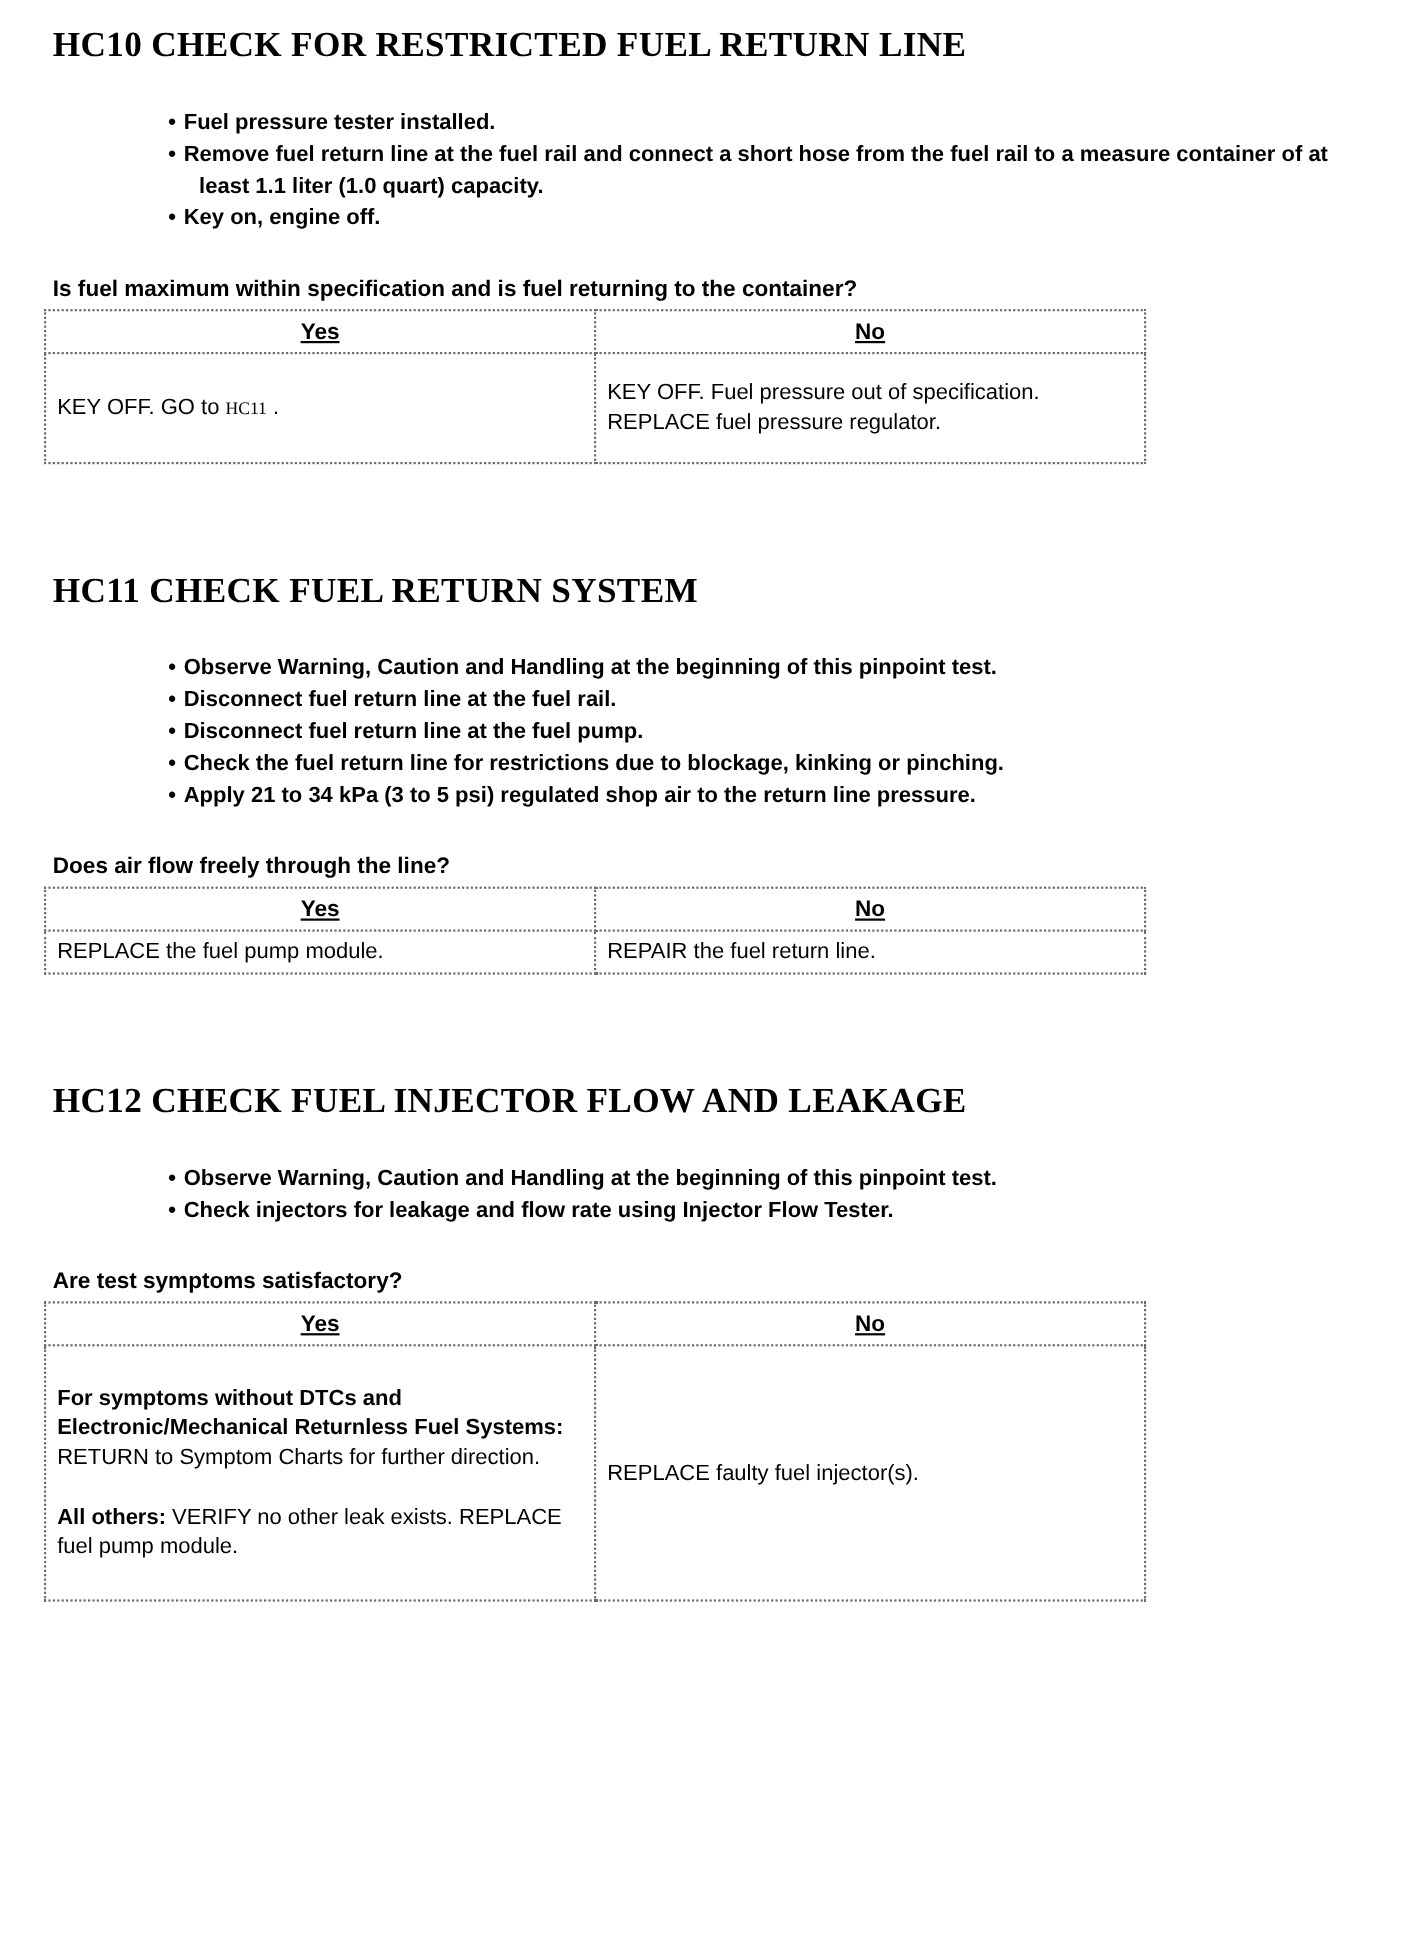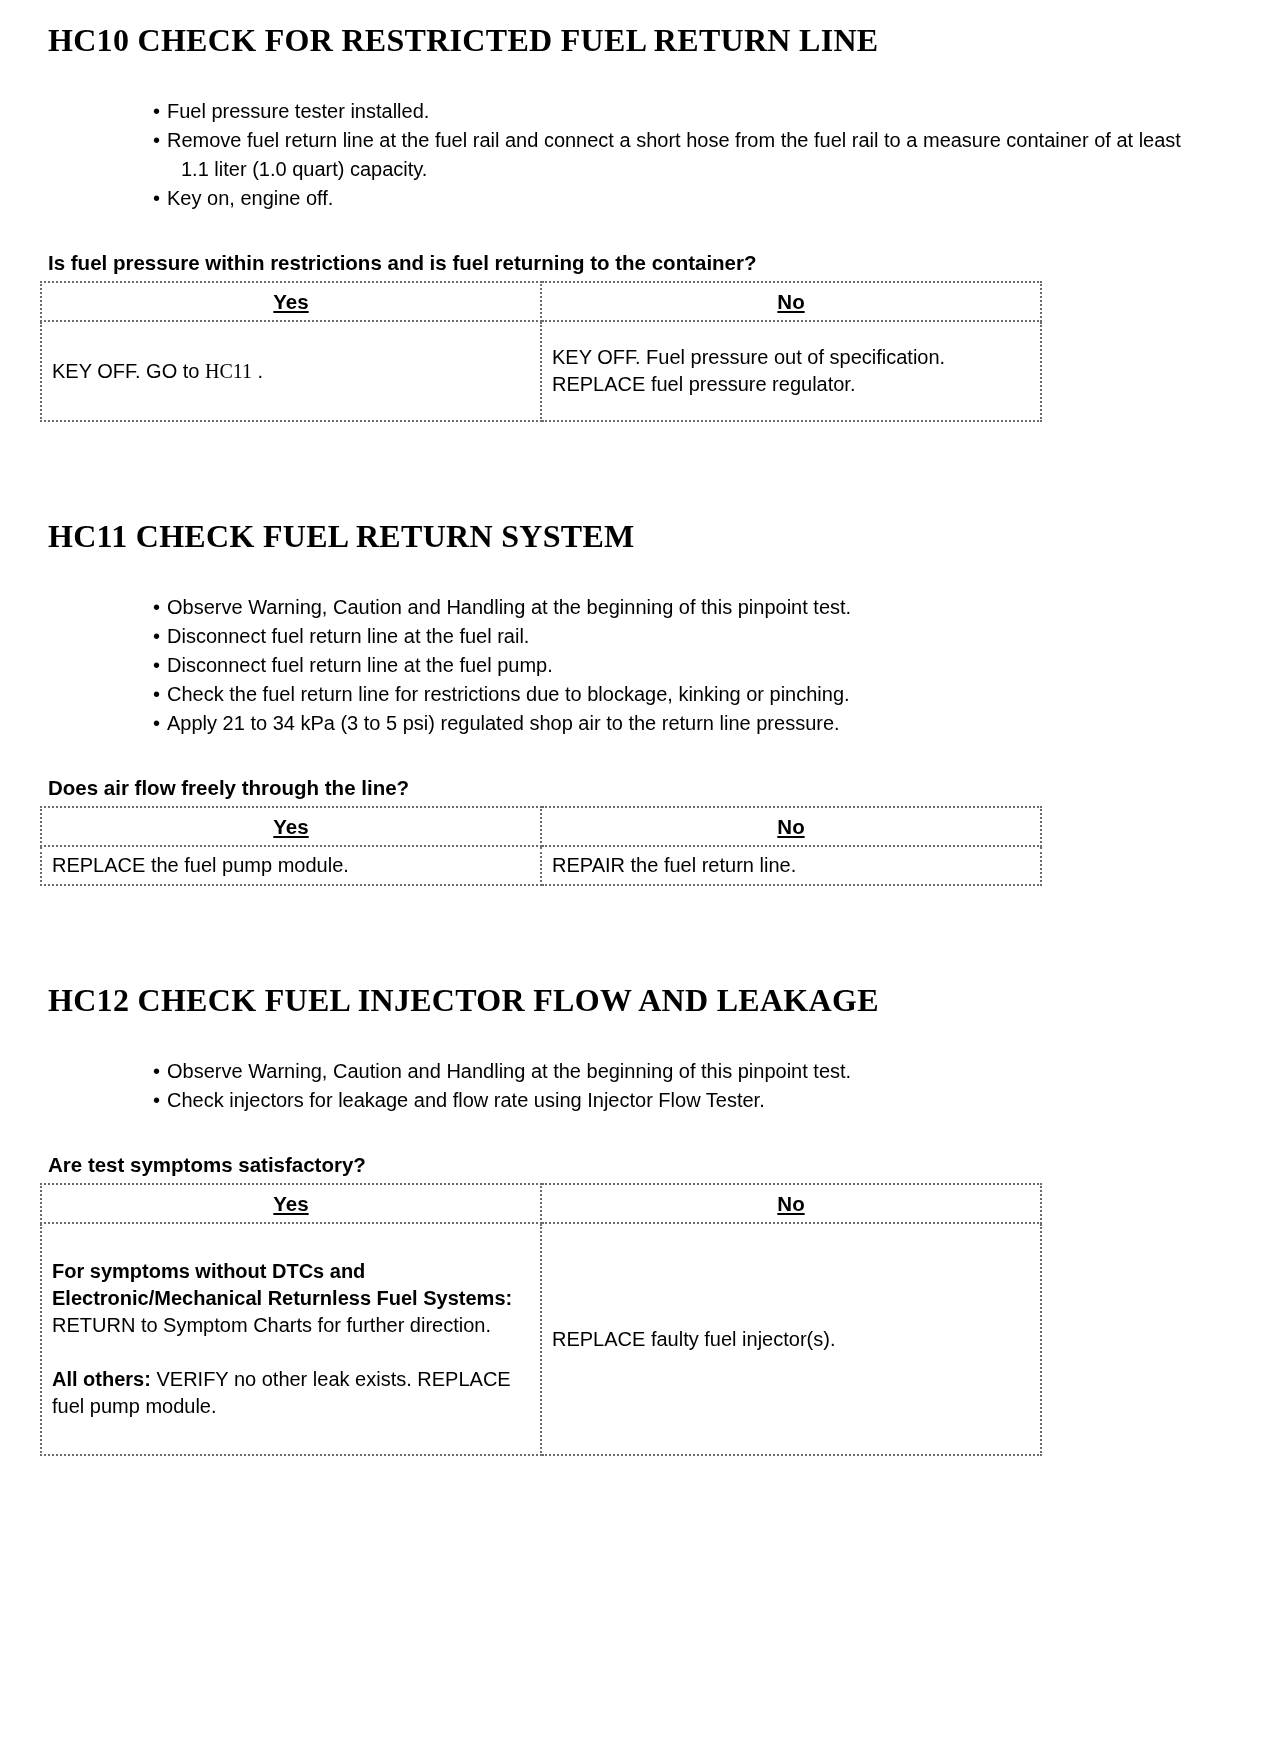--- a/index.html
+++ b/index.html
@@ -27,20 +27,21 @@
   }
   h1.section-title.spaced {
     margin-top: 96px;
   }
   ul.bullet-list {
     list-style: none;
     margin: 38px 0 0 0;
     padding: 0 0 0 105px;
     font-size: 20px;
     line-height: 29px;
+    font-weight: bold;
   }
   ul.bullet-list li {
     padding-left: 28px;
     text-indent: -28px;
   }
   ul.bullet-list li::before {
     content: "\2022";
     display: inline-block;
     width: 14px;
     text-indent: 0;
@@ -79,42 +80,42 @@
     padding-bottom: 10px;
   }
   td.cell-tall-yes .para {
     margin: 0 0 0 0;
   }
   td.cell-tall-yes .para + .para {
     margin-top: 27px;
   }
   .doc-link {
     font-family: "Liberation Serif", serif;
-    font-size: 20px;
+    font-size: 16px;
     color: #000000;
     text-decoration: none;
   }
   .row-hc10 td { height: 100px; }
   .row-hc12 td { height: 232px; }
   b.lead { font-weight: bold; }
 </style>
 </head>
 <body>
 
 <div class="page">
 
   <h1 class="section-title">HC10 CHECK FOR RESTRICTED FUEL RETURN LINE</h1>
 
   <ul class="bullet-list">
     <li>Fuel pressure tester installed.</li>
     <li>Remove fuel return line at the fuel rail and connect a short hose from the fuel rail to a measure container of at least 1.1 liter (1.0 quart) capacity.</li>
     <li>Key on, engine off.</li>
   </ul>
 
-  <p class="question">Is fuel pressure within restrictions and is fuel returning to the container?</p>
+  <p class="question">Is fuel maximum within specification and is fuel returning to the container?</p>
 
   <table class="decision-table">
     <tbody>
         <tr>
       <th>Yes</th>
       <th>No</th>
     </tr>
     <tr class="row-hc10">
       <td><span>KEY OFF. GO to </span><a class="doc-link" href="#">HC11</a><span> .</span></td>
       <td>KEY OFF. Fuel pressure out of specification. REPLACE fuel pressure regulator.</td>

